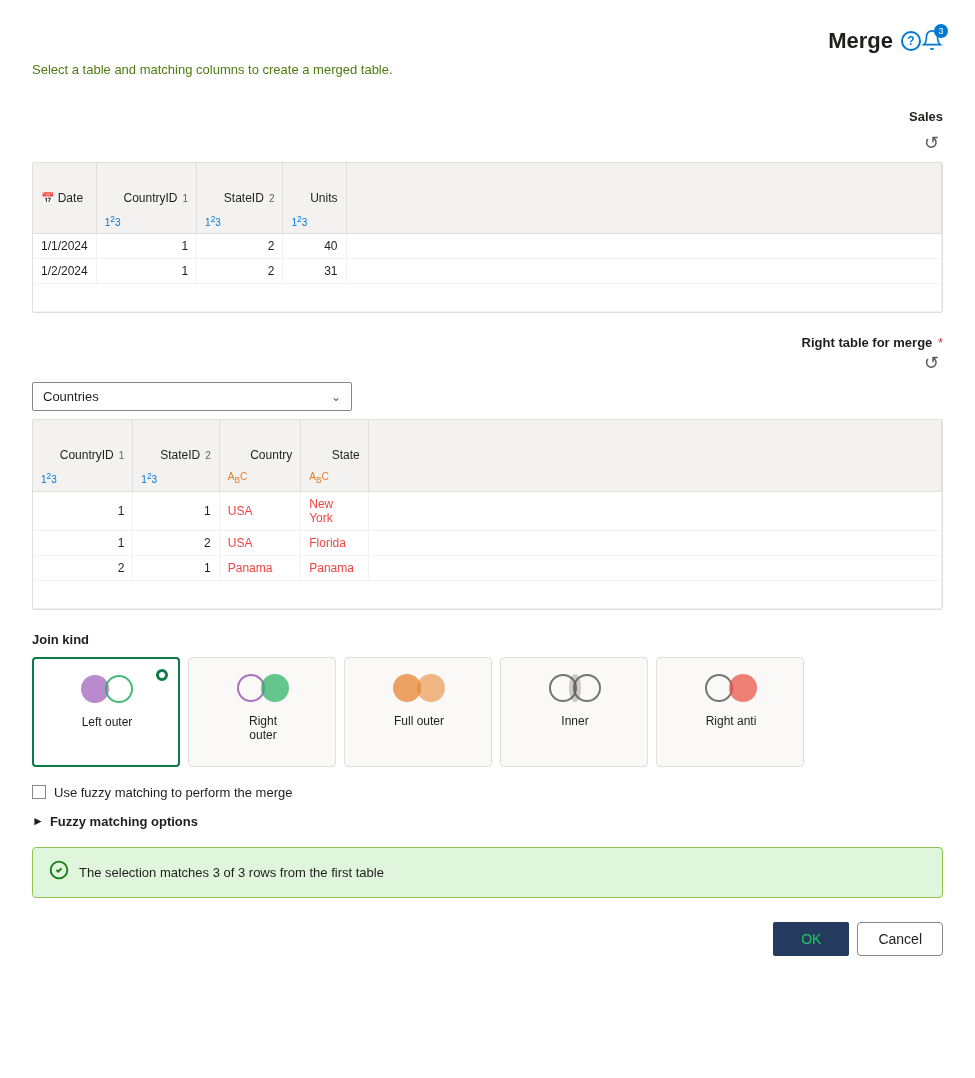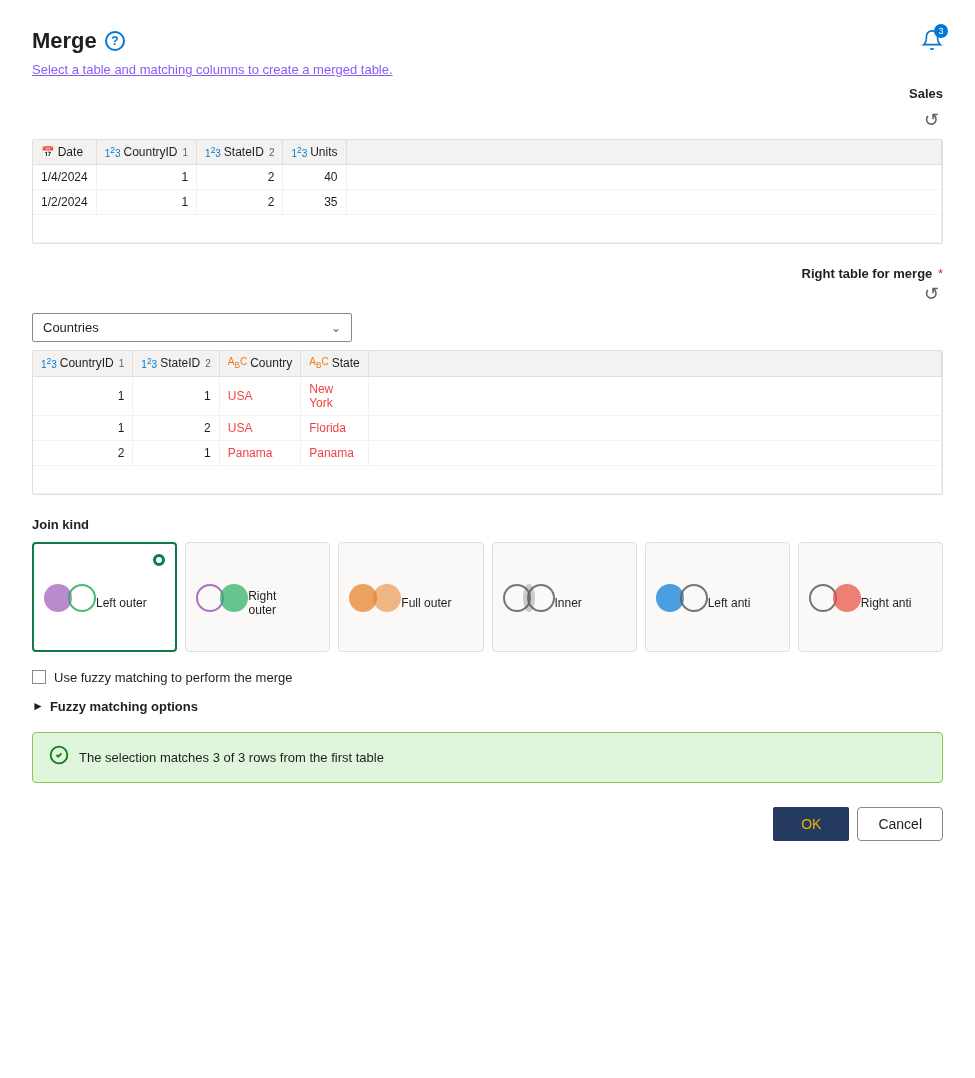--- a/index.html
+++ b/index.html
@@ -8,21 +8,21 @@
       font-size: 13px;
       background: #fff;
       color: #201f1e;
       width: 975px;
       min-height: 1078px;
       padding: 28px 32px 28px 32px;
     }
     .header-row {
       display: flex;
       align-items: center;
-      justify-content: space-between;
+      justify-content: flex-end;
       margin-bottom: 8px;
     }
     .title-row {
       display: flex;
       align-items: center;
       gap: 8px;
     }
     .title {
       font-size: 22px;
       font-weight: 600;
@@ -47,23 +47,22 @@
       top: -5px; right: -5px;
       background: #0078d4;
       color: #fff;
       border-radius: 50%;
       font-size: 9px;
       width: 14px; height: 14px;
       display: flex; align-items: center; justify-content: center;
     }
     .subtitle {
       font-size: 13px;
-      color: #8b5cf6;
-      margin-bottom: 9px;
-      text-decoration: underline;
+      color: #4d7c0f;
+      margin-bottom: 32px;
     }
     .section-label {
       font-size: 13px;
       font-weight: 600;
       margin-bottom: 6px;
       color: #201f1e;
     }
     .table-section {
       border: 1px solid #e1dfdd;
       border-radius: 2px;
@@ -93,20 +92,21 @@
       color: #ef4444;
     }
     .data-table td.num {
       text-align: right;
       color: #201f1e;
     }
     .col-type {
       font-size: 10px;
       color: #0078d4;
       font-weight: 400;
+      margin-top: 46px;
     }
     .col-num-badge {
       font-size: 10px;
       color: #605e5c;
       margin-left: 2px;
     }
     .th-inner {
       display: flex;
       align-items: center;
       gap: 3px;
@@ -167,21 +167,21 @@
     .join-options {
       display: flex;
       gap: 8px;
       margin-bottom: 18px;
     }
     .join-card {
       border: 1px solid #e1dfdd;
       border-radius: 4px;
       padding: 14px 8px 12px 10px;
       display: flex;
-      flex-direction: row;
+      flex-direction: column;
       align-items: center;
       cursor: pointer;
       width: 148px;
       min-height: 110px;
       background: #faf9f8;
       position: relative;
     }
     .join-card.selected {
       border: 2px solid #0e7a45;
       background: #fff;
@@ -299,21 +299,21 @@
       color: #107c10;
       font-size: 18px;
     }
     .footer-row {
       display: flex;
       justify-content: flex-end;
       gap: 8px;
     }
     .btn-ok {
       background: #243a5e;
-      color: #eab308;
+      color: #22c55e;
       border: none;
       border-radius: 2px;
       padding: 8px 28px;
       font-size: 14px;
       font-weight: 500;
       cursor: pointer;
     }
     .btn-cancel {
       background: #fff;
       color: #201f1e;
@@ -383,31 +383,31 @@
             <div class="th-inner">
               <span class="col-type">1<sup>2</sup>3</span>
               <span>Units</span>
             </div>
           </th>
           <th style="width:100%"></th>
         </tr>
       </thead>
       <tbody>
         <tr>
-          <td class="num">1/4/2024</td>
+          <td class="num">1/1/2024</td>
           <td class="num">1</td>
           <td class="num">2</td>
           <td class="num">40</td>
           <td></td>
         </tr>
         <tr>
           <td class="num">1/2/2024</td>
           <td class="num">1</td>
           <td class="num">2</td>
-          <td class="num">35</td>
+          <td class="num">31</td>
           <td></td>
         </tr>
         <tr class="empty-row">
           <td colspan="5"></td>
         </tr>
       </tbody>
     </table>
   </div>
 </div>
 
@@ -518,27 +518,20 @@
 
   <div class="join-card">
     <div class="venn venn-inner">
       <div class="circle-left"></div>
       <div class="overlap"></div>
       <div class="circle-right"></div>
     </div>
     <div class="join-card-label">Inner</div>
   </div>
 
-  <div class="join-card">
-    <div class="venn venn-left-anti">
-      <div class="circle-left"></div>
-      <div class="circle-right"></div>
-    </div>
-    <div class="join-card-label">Left anti</div>
-  </div>
 
   <div class="join-card">
     <div class="venn venn-right-anti">
       <div class="circle-left"></div>
       <div class="circle-right"></div>
     </div>
     <div class="join-card-label">Right anti</div>
   </div>
 
 </div>

